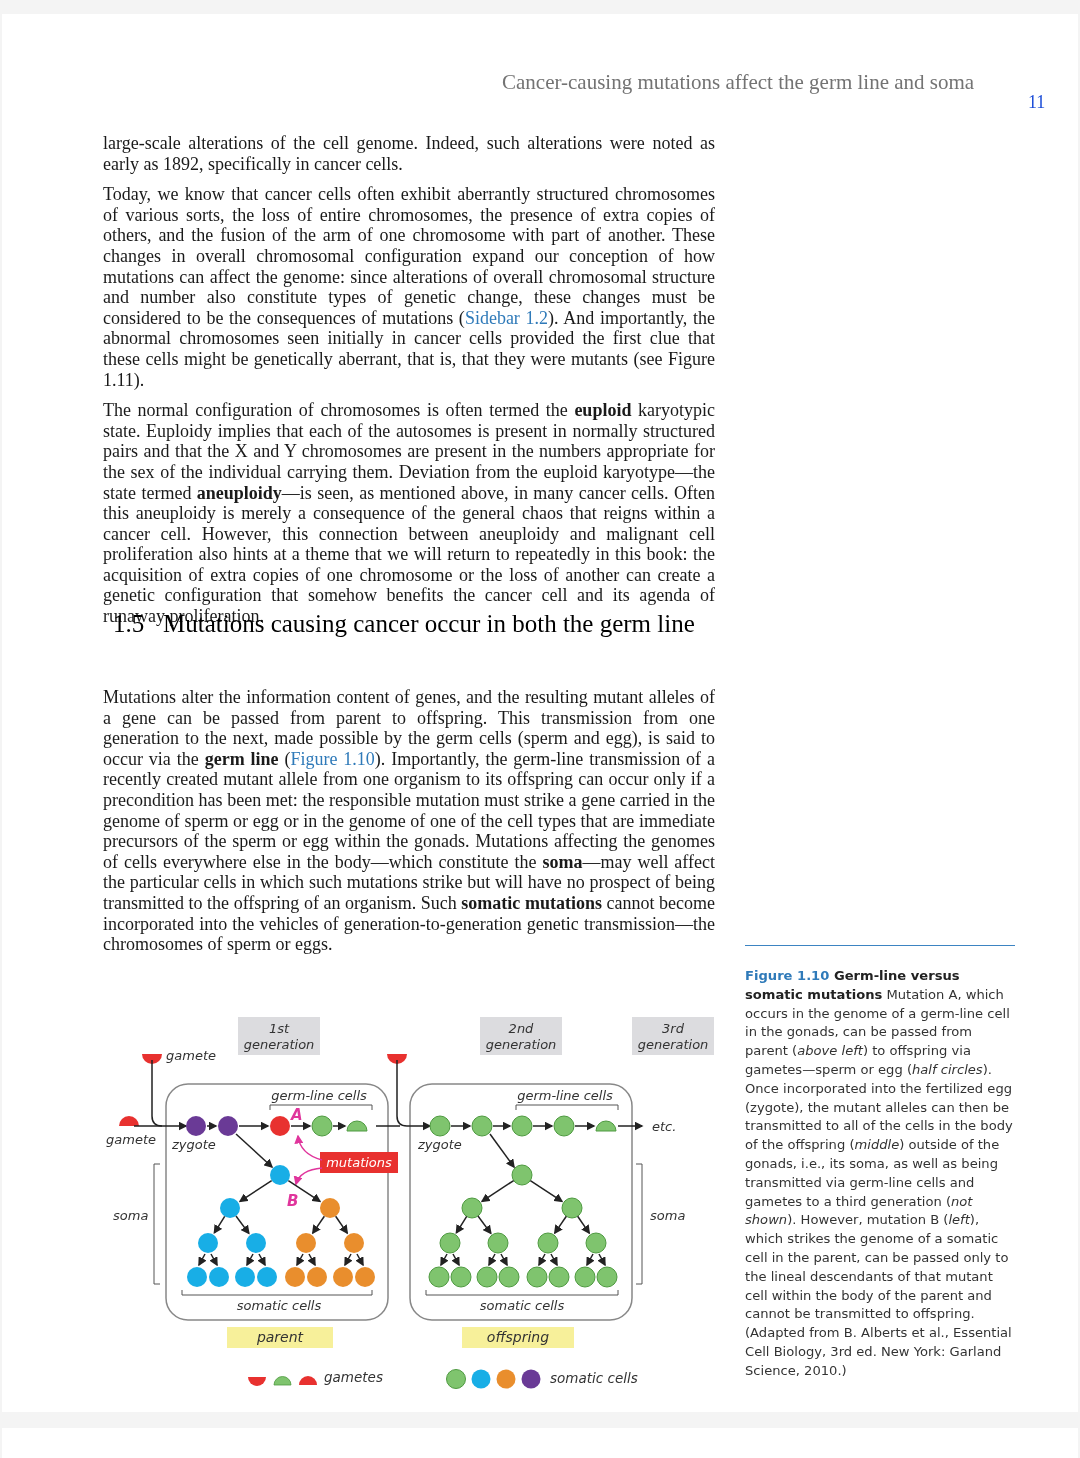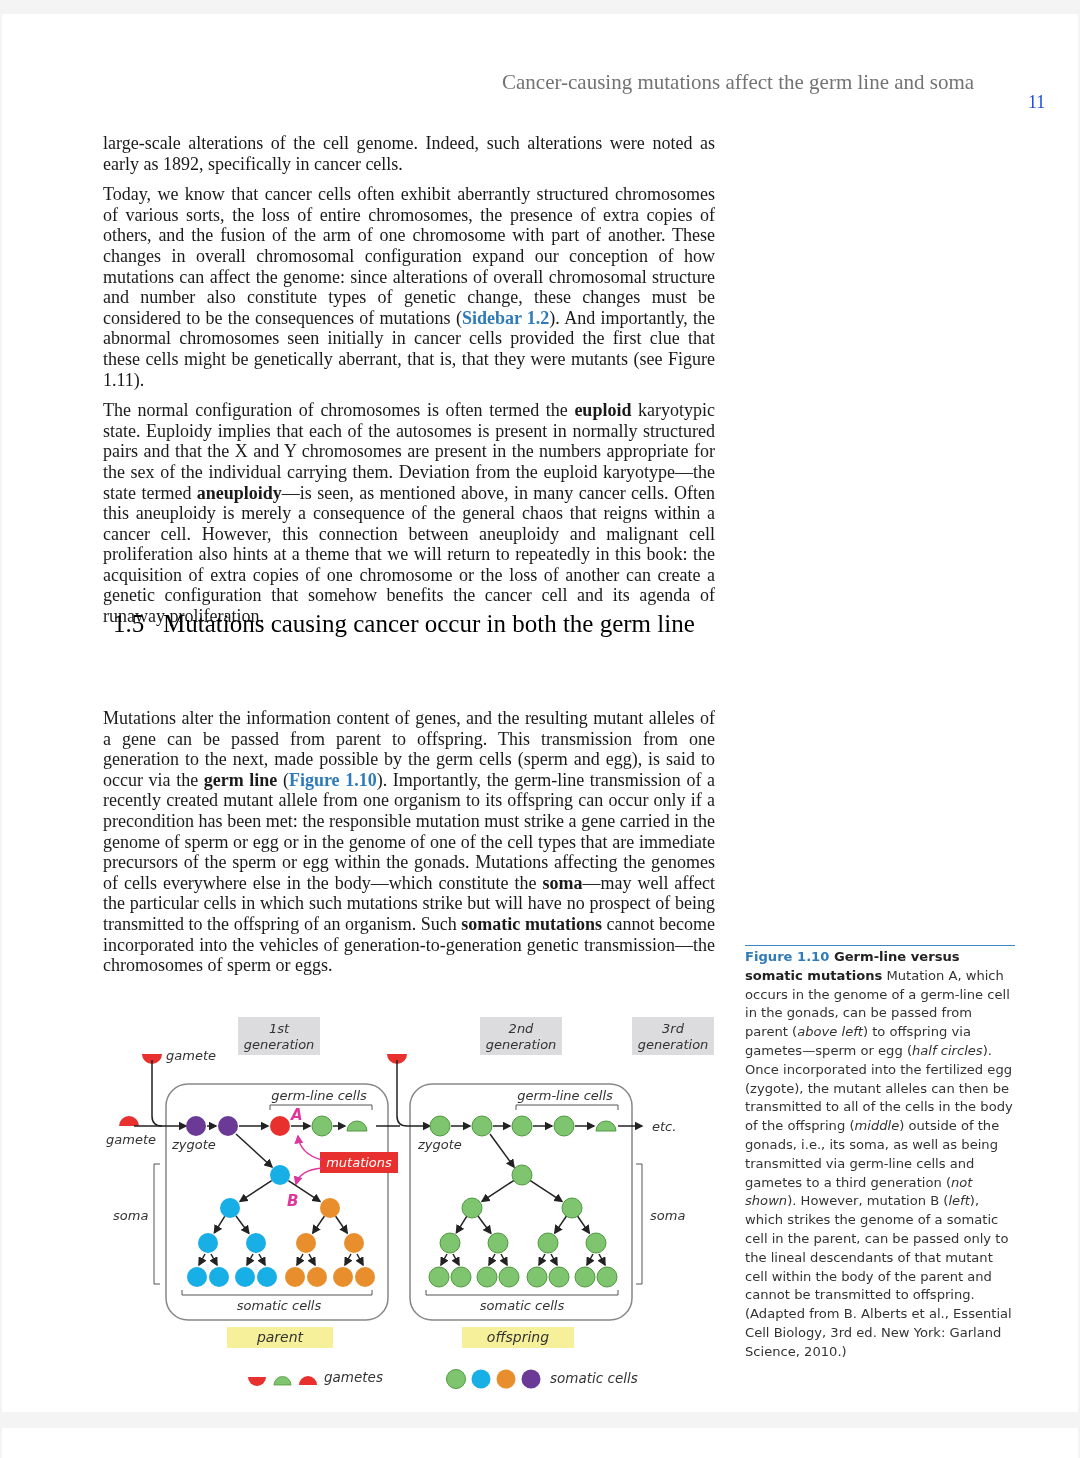--- a/index.html
+++ b/index.html
@@ -4,25 +4,25 @@
 <style>
   html,body{margin:0;padding:0;}
   body{width:1080px;height:1458px;background:#f4f4f4;position:relative;overflow:hidden;font-family:"Liberation Serif","DejaVu Serif",serif;}
   .page{position:absolute;left:2px;top:14px;width:1076px;height:1398px;background:#fff;}
   .page2{position:absolute;left:2px;top:1428px;width:1076px;height:40px;background:#fff;}
   .running-head{position:absolute;left:502px;top:70px;font-size:21px;color:#737373;white-space:nowrap;}
   .page-num{position:absolute;left:1028px;top:71px;font-size:18px;color:#1d4ed8;margin-top:21px;}
   .body-text{position:absolute;left:103px;width:612px;font-size:18px;line-height:20.6px;color:#1a1a1a;text-align:justify;}
   .body-text p{margin:0 0 10px 0;}
   .body-text b{font-weight:bold;}
-  .link{color:#2f7ab9;font-weight:bold;}
+  .link{color:#2f7ab9;font-weight:normal;}
   .section-head{position:absolute;left:113px;top:609px;width:620px;font-size:25px;line-height:30px;color:#000000;}
   .section-head .num{display:inline-block;width:50px;}
   .section-head .l2{padding-left:50px;}
-  .caption{position:absolute;left:745px;top:945px;width:270px;border-top:1.5px solid #3d84c2;padding-top:2px;font-family:"DejaVu Sans","Liberation Sans",sans-serif;font-size:13.1px;line-height:18.8px;color:#333;}
+  .caption{position:absolute;left:745px;top:945px;width:270px;border-top:1.5px solid #3d84c2;padding-top:21px;font-family:"DejaVu Sans","Liberation Sans",sans-serif;font-size:13.1px;line-height:18.8px;color:#333;}
   .caption .fig-num{color:#2f7ab9;font-weight:bold;}
   .caption .fig-title{font-weight:bold;color:#222;}
   .figure{position:absolute;left:100px;top:1012px;width:640px;height:400px;font-style:italic;}
   .figure svg text{font-family:"DejaVu Sans","Liberation Sans",sans-serif;}
 </style>
 </head>
 <body>
 
 <div class="page"></div>
 <div class="page2"></div>
@@ -33,21 +33,21 @@
 <div class="body-text" style="top:133px;">
   <p>large-scale alterations of the cell genome. Indeed, such alterations were noted as early as 1892, specifically in cancer cells.</p>
   <p><span>Today, we know that cancer cells often exhibit aberrantly structured chromosomes of various sorts, the loss of entire chromosomes, the presence of extra copies of others, and the fusion of the arm of one chromosome with part of another. These changes in overall chromosomal configuration expand our conception of how mutations can affect the genome: since alterations of overall chromosomal structure and number also constitute types of genetic change, these changes must be considered to be the consequences of mutations (</span><span class="link">Sidebar 1.2</span><span>). And importantly, the abnormal chromosomes seen initially in cancer cells provided the first clue that these cells might be genetically aberrant, that is, that they were mutants (see Figure 1.11).</span></p>
   <p><span>The normal configuration of chromosomes is often termed the </span><b>euploid</b><span> karyotypic state. Euploidy implies that each of the autosomes is present in normally structured pairs and that the X and Y chromosomes are present in the numbers appropriate for the sex of the individual carrying them. Deviation from the euploid karyotype—the state termed </span><b>aneuploidy</b><span>—is seen, as mentioned above, in many cancer cells. Often this aneuploidy is merely a consequence of the general chaos that reigns within a cancer cell. However, this connection between aneuploidy and malignant cell proliferation also hints at a theme that we will return to repeatedly in this book: the acquisition of extra copies of one chromosome or the loss of another can create a genetic configuration that somehow benefits the cancer cell and its agenda of runaway proliferation.</span></p>
 </div>
 
 <div class="section-head">
   <div><span class="num">1.5</span><span>Mutations causing cancer occur in both the germ line</span></div>
 </div>
 
-<div class="body-text" style="top:708px;">
+<div class="body-text" style="top:687px;">
   <p><span>Mutations alter the information content of genes, and the resulting mutant alleles of a gene can be passed from parent to offspring. This transmission from one generation to the next, made possible by the germ cells (sperm and egg), is said to occur via the </span><b>germ line</b><span> (</span><span class="link">Figure 1.10</span><span>). Importantly, the germ-line transmission of a recently created mutant allele from one organism to its offspring can occur only if a precondition has been met: the responsible mutation must strike a gene carried in the genome of sperm or egg or in the genome of one of the cell types that are immediate precursors of the sperm or egg within the gonads. Mutations affecting the genomes of cells everywhere else in the body—which constitute the </span><b>soma</b><span>—may well affect the particular cells in which such mutations strike but will have no prospect of being transmitted to the offspring of an organism. Such </span><b>somatic mutations</b><span> cannot become incorporated into the vehicles of generation-to-generation genetic transmission—the chromosomes of sperm or eggs.</span></p>
 </div>
 
 <div class="caption">
   <span class="fig-num">Figure 1.10</span><span class="fig-title"> Germ-line versus somatic mutations</span><span> Mutation A, which occurs in the genome of a germ-line cell in the gonads, can be passed from parent (</span><i>above left</i><span>) to offspring via gametes—sperm or egg (</span><i>half circles</i><span>). Once incorporated into the fertilized egg (zygote), the mutant alleles can then be transmitted to all of the cells in the body of the offspring (</span><i>middle</i><span>) outside of the gonads, i.e., its soma, as well as being transmitted via germ-line cells and gametes to a third generation (</span><i>not shown</i><span>). However, mutation B (</span><i>left</i><span>), which strikes the genome of a somatic cell in the parent, can be passed only to the lineal descendants of that mutant cell within the body of the parent and cannot be transmitted to offspring. (Adapted from B. Alberts et al., Essential Cell Biology, 3rd ed. New York: Garland Science, 2010.)</span>
 </div>
 
 <div class="figure">
 <svg id="fig" width="640" height="400" viewBox="0 0 640 400" xmlns="http://www.w3.org/2000/svg">
   <defs>

